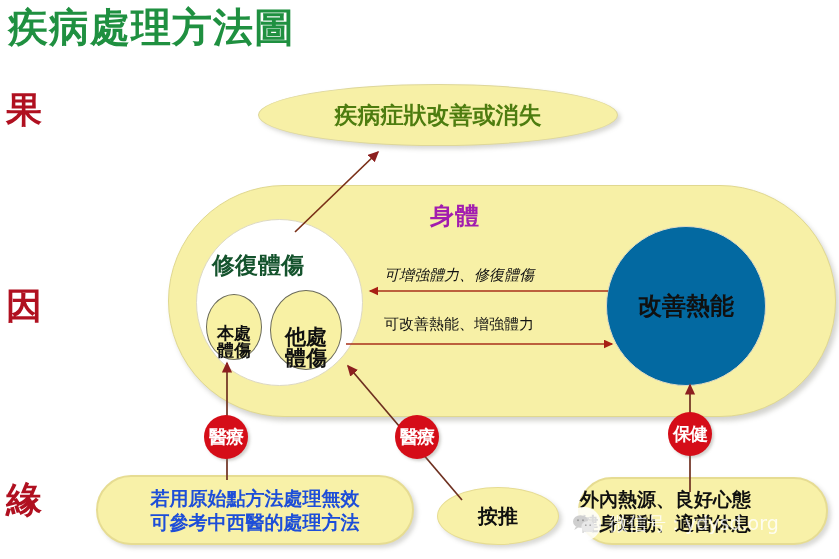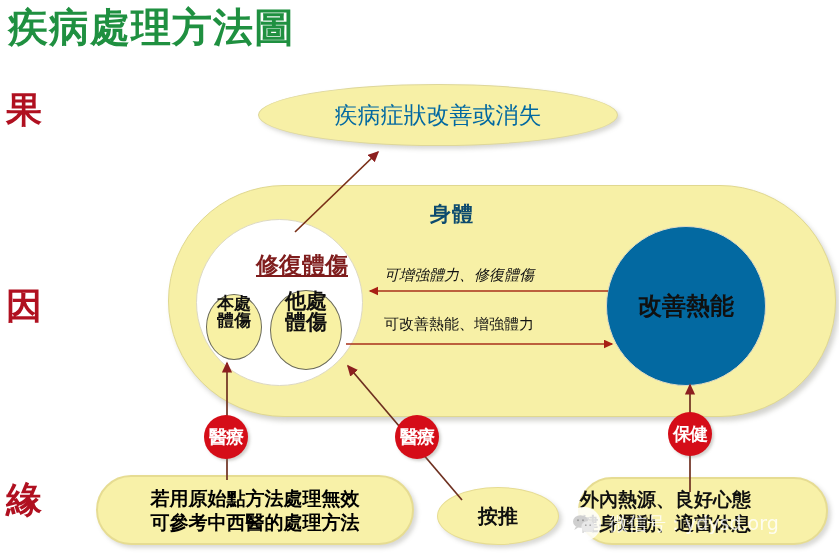--- a/index.html
+++ b/index.html
@@ -51,56 +51,55 @@
     left: 168px; top: 185px;
     width: 668px; height: 232px;
     background: #f7f0a6;
     border: 1px solid #e0d890;
     border-radius: 116px;
     box-shadow: 3px 4px 5px rgba(120,120,110,0.33);
     box-sizing: border-box;
   }
   #body-label {
     left: 430px; top: 200px;
-    font-size: 21px;
-    font-weight: bold;
-    color: #0c4a6e;
+    font-size: 24px;
+    font-weight: bold;
+    color: #a21caf;
     letter-spacing: 1px;
     white-space: nowrap;
   }
 
   
   #circle-left {
     left: 196px; top: 219px;
     width: 167px; height: 167px;
     background: #ffffff;
     border: 1px solid #ddd9c4;
     border-radius: 50%;
     box-sizing: border-box;
   }
   #circle-left-label {
     left: 212px; top: 250px;
     width: 136px;
-    text-align: right;
+    text-align: left;
     font-size: 23px;
     font-weight: bold;
-    color: #7f1d1d;
+    color: #14532d;
     letter-spacing: 0px;
     white-space: nowrap;
-    text-decoration: underline;
   }
 
   
   .inner-circle {
     background: #f8f1a4;
     border: 1px solid #6a6a5a;
     border-radius: 50%;
     box-sizing: border-box;
     display: flex;
-    align-items: flex-start;
+    align-items: flex-end;
     justify-content: center;
   }
   .inner-circle span {
     font-weight: bold;
     color: #101010;
     text-align: center;
     line-height: 1.0;
   }
   #inner-ben {
     left: 206px; top: 294px;
@@ -150,43 +149,43 @@
     border: 1px solid #ded79a;
     border-radius: 50%;
     box-sizing: border-box;
     box-shadow: 3px 3px 4px rgba(130,130,120,0.3);
     display: flex;
     align-items: center;
     justify-content: center;
   }
   #top-ellipse-label {
     font-size: 23px;
-    font-weight: normal;
-    color: #0369a1;
+    font-weight: bold;
+    color: #4d7c0f;
     white-space: nowrap;
   }
 
   
   #bottom-left-box {
     left: 96px; top: 475px;
     width: 318px; height: 70px;
     background: #f8f1a8;
     border: 2px solid #e6dc92;
     border-radius: 36px;
     box-sizing: border-box;
     box-shadow: 3px 3px 4px rgba(130,130,120,0.3);
     display: flex;
     flex-direction: column;
     align-items: center;
     justify-content: center;
   }
   #bottom-left-box .ln {
     font-size: 19px;
     font-weight: bold;
-    color: #000000;
+    color: #1d4ed8;
     white-space: nowrap;
     line-height: 1.28;
   }
 
   #bottom-mid-ellipse {
     left: 437px; top: 487px;
     width: 122px; height: 58px;
     background: #f8f1a8;
     border: 1px solid #e6dc92;
     border-radius: 50%;

